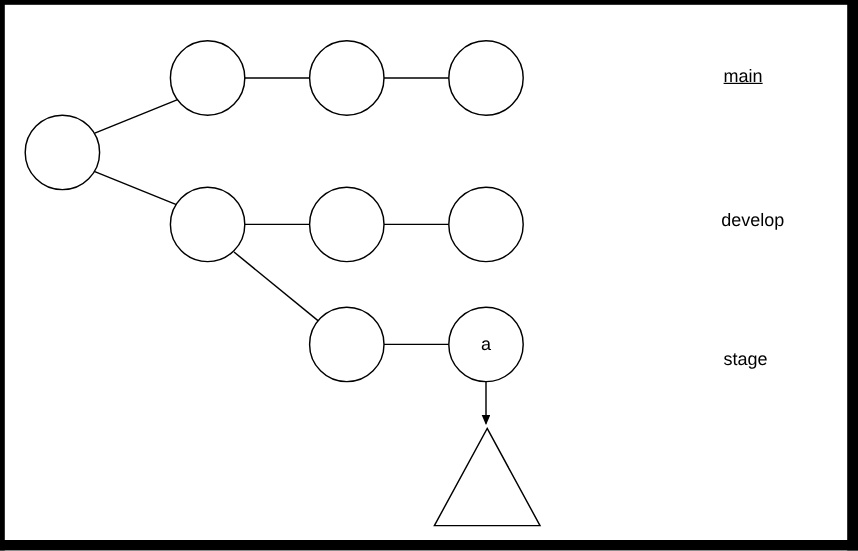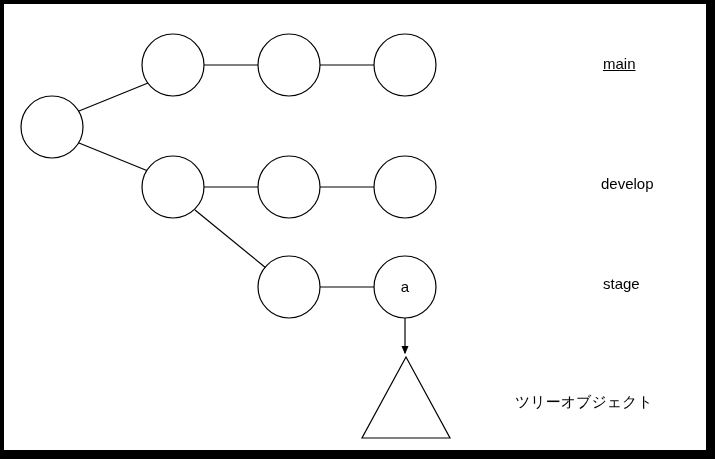--- a/index.html
+++ b/index.html
@@ -45,21 +45,21 @@
   .branch-label {
     position: absolute;
     font-family: "Liberation Sans", sans-serif;
     font-size: 15px;
     color: #000000;
     white-space: nowrap;
     line-height: 1;
   }
   .lbl-main    { left: 603px; top: 56px; text-decoration: underline; }
   .lbl-develop { left: 601px; top: 176px; }
-  .lbl-stage   { left: 603px; top: 276px; text-align: right; }
+  .lbl-stage   { left: 603px; top: 292px; text-align: right; }
   .lbl-tree    { left: 515px; top: 394px; }
 </style>
 </head>
 <body>
 
 <div id="canvas">
 
   <div class="frame-top"></div>
   <div class="frame-left"></div>
   <div class="frame-right"></div>
@@ -99,15 +99,14 @@
 
     <text class="node-label" x="405" y="292" text-anchor="middle">a</text>
   </svg>
 
   <div class="branch-label lbl-main">main</div>
 
   <div class="branch-label lbl-develop">develop</div>
 
   <div class="branch-label lbl-stage">stage</div>
 
-  <div class="branch-label lbl-tree">ツリーオブジェクト</div>
 
 </div>
 
 </body></html>

